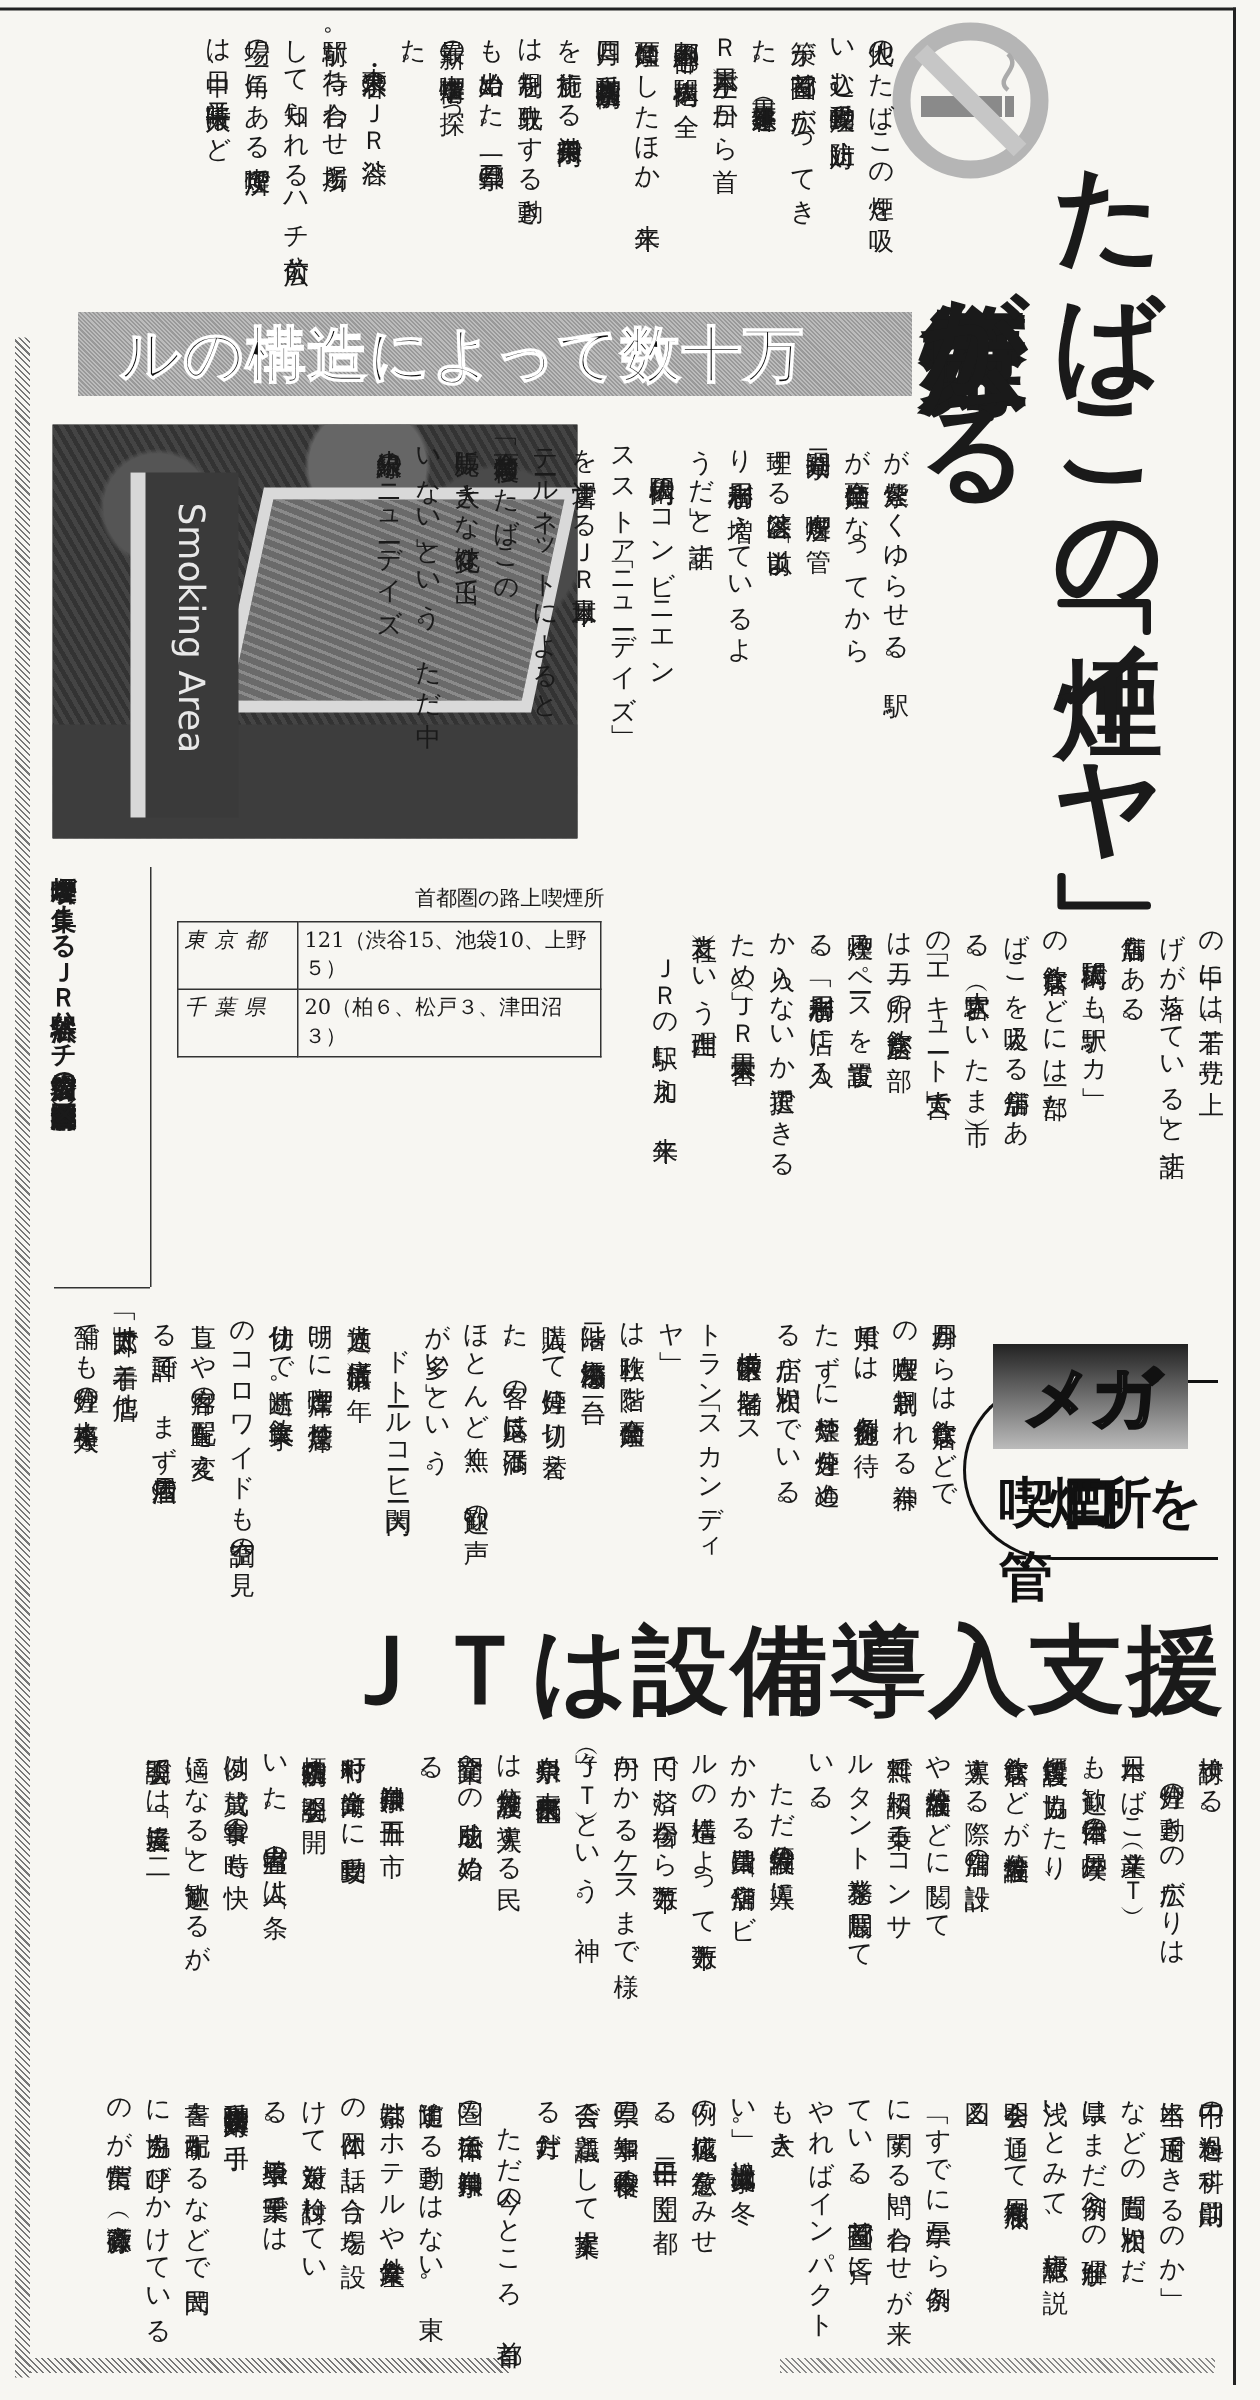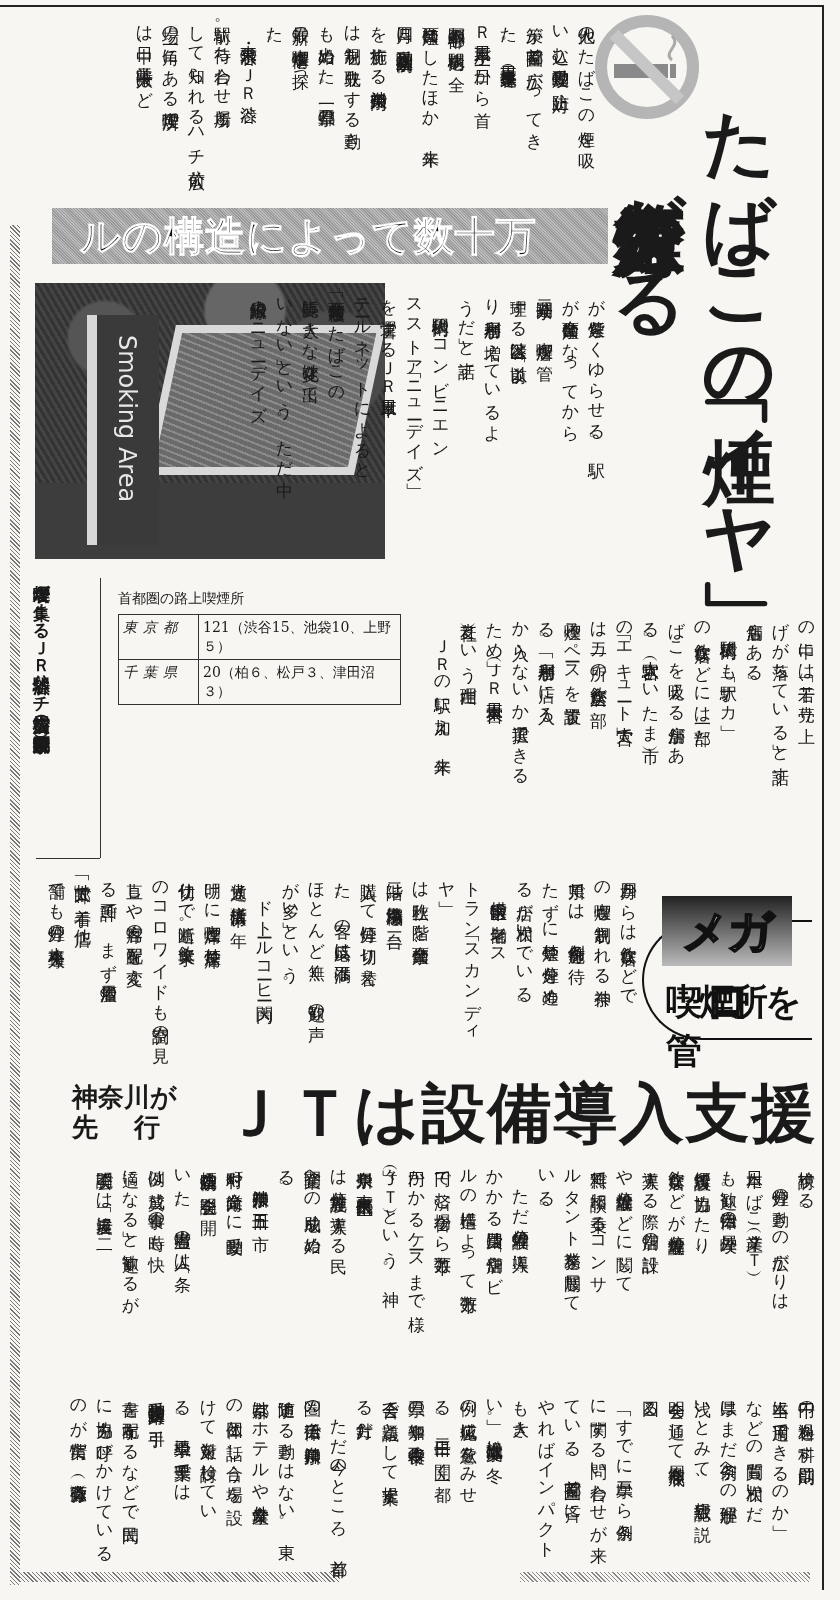--- a/index.html
+++ b/index.html
@@ -44,21 +44,21 @@
   .photo .booth { position: absolute; left: 125px; top: 42px; width: 210px; height: 150px; border: 8px solid #d9d9d9;
     background: repeating-linear-gradient(20deg, #8a8a8a 0 2px, #6a6a6a 2px 6px); transform: skewX(-12deg); }
   .photo .ground { position: absolute; left: 0; top: 200px; width: 350px; height: 76px; background: #3d3d3d; }
 
   .caption { position: absolute; left: 28px; top: 572px; writing-mode: vertical-rl; text-orientation: upright;
     font-family: "DejaVu Sans", sans-serif; font-size: 17px; line-height: 28px; font-weight: bold; }
   .cap-rule { position: absolute; left: 100px; top: 578px; width: 1px; height: 280px; background: #333; }
   .cap-rule-b { position: absolute; left: 36px; top: 858px; width: 64px; height: 1px; background: #333; }
 
   .table-box { position: absolute; left: 118px; top: 590px; width: 285px; }
-  .table-title { text-align: left; font-family: "DejaVu Sans", sans-serif; font-size: 14px; margin-bottom: 6px; }
+  .table-title { text-align: right; font-family: "DejaVu Sans", sans-serif; font-size: 14px; margin-bottom: 6px; }
   table { border-collapse: collapse; width: 283px; font-size: 14px; }
   td { border: 1px solid #333; padding: 3px 4px; vertical-align: top; line-height: 19px; }
   td.pref { width: 80px; text-align: justify; letter-spacing: 6px; font-style: italic; }
   .note { font-size: 14px; line-height: 20px; margin-top: 5px; padding-left: 4px; }
 
   .megalo { position: absolute; left: 642px; top: 890px; width: 170px; height: 140px; }
   .megalo .frame { position: absolute; left: 0; top: 30px; width: 170px; height: 120px; border: 2px solid #111; border-right: none; border-radius: 60px 0 0 60px; }
   .megalo .mg { position: absolute; left: 20px; top: 6px; width: 130px; height: 70px;
     background: linear-gradient(#222, #bbb); color: #fff; font-family: "DejaVu Sans", sans-serif; font-weight: bold;
     font-size: 46px; line-height: 70px; text-align: center; -webkit-text-stroke: 2px #111; letter-spacing: -2px; }
@@ -130,22 +130,18 @@
   <div class="vcol" id="block3" style="left:400px; top:610px; height:250px; width:420px;"><span style="display: block;">の中には「若干、売り上</span><span style="display: block;">げが落ちている」と話す</span><span style="display: block;">店舗もある。</span><span style="display: block;">　駅構内でも「駅ナカ」</span><span style="display: block;">の飲食店などには一部た</span><span style="display: block;">ばこを吸える店舗があ</span><span style="display: block;">る。大宮駅（さいたま市）</span><span style="display: block;">の「エキュート大宮」で</span><span style="display: block;">は二カ所の飲食店が一部</span><span style="display: block;">喫煙スペースを設置す</span><span style="display: block;">る。「利用者が店に入る</span><span style="display: block;">か入らないか選択できる</span><span style="display: block;">ため」（ＪＲ東日本大宮</span><span style="display: block;">支社）という理由だ。</span><span style="display: block;">　ＪＲの駅に加え、来年</span></div>
 
   <div class="megalo">
     <div class="frame"></div>
     <div class="mg">メガロ</div>
     <div class="rp">喫煙所を管</div>
   </div>
 
   <div class="vcol" id="block4" style="left:30px; top:870px; height:178px; width:612px;"><span style="display: block;">四月からは飲食店などで</span><span style="display: block;">の喫煙も規制される神奈</span><span style="display: block;">川県では、条例施行を待</span><span style="display: block;">たずに禁煙や分煙を進め</span><span style="display: block;">る店が相次いでいる。</span><span style="display: block;">　横浜市中区の老舗レス</span><span style="display: block;">トラン「スカンディヤ」</span><span style="display: block;">は昨秋、一階を全面禁煙、</span><span style="display: block;">二階は空気清浄機を三台</span><span style="display: block;">購入して分煙に切り替え</span><span style="display: block;">た。客の反応は「不満は</span><span style="display: block;">ほとんど無く、歓迎の声</span><span style="display: block;">が多い」という。</span><span style="display: block;">　ドトールコーヒー関内</span><span style="display: block;">大通り店（横浜市）は年</span><span style="display: block;">明けに喫煙席と禁煙席を</span><span style="display: block;">仕切りで遮断。飲食大手</span><span style="display: block;">のコロワイドも空調の見</span><span style="display: block;">直しや客席の配置を変え</span><span style="display: block;">る計画で、まず居酒屋の</span><span style="display: block;">「甘太郎」で着手、他店</span><span style="display: block;">舗でも分煙の本格導入を</span></div>
 
-  <div class="head2-small">
-    <div>神奈川が</div>
-    <div>先行</div>
-  </div>
   <div class="head2">ＪＴは設備導入支援</div>
 
   <div class="vcol" id="bottomUpper" style="left:30px; top:1158px; height:215px; width:790px;"><span style="display: block;">検討する。</span><span style="display: block;">　分煙の動きの広がりは</span><span style="display: block;">日本たばこ産業（ＪＴ）</span><span style="display: block;">も歓迎。自治体の屋外喫</span><span style="display: block;">煙所設置に協力したり、</span><span style="display: block;">飲食店などが分煙設備を</span><span style="display: block;">導入する際、店舗の設計</span><span style="display: block;">や分煙設備などに関して</span><span style="display: block;">無料で相談に乗るコンサ</span><span style="display: block;">ルタント業務を展開して</span><span style="display: block;">いる。</span><span style="display: block;">　ただ分煙設備の導入に</span><span style="display: block;">かかる費用は「店舗やビ</span><span style="display: block;">ルの構造によって数十万</span><span style="display: block;">円で済む場合から数千万</span><span style="display: block;">円かかるケースまで様</span><span style="display: block;">々」（ＪＴ）という。神</span><span style="display: block;">奈川県や東京都千代田区</span><span style="display: block;">は分煙施設を導入する民</span><span style="display: block;">間企業への助成を始め</span><span style="display: block;">る。</span><span style="display: block;">　神奈川県は十五日、市</span><span style="display: block;">町村や企業向けに受動喫</span><span style="display: block;">煙防止条例の説明会を開</span><span style="display: block;">いた。出席者の一人は「条</span><span style="display: block;">例は賛成。食事の時も快</span><span style="display: block;">適になる」と歓迎するが、</span><span style="display: block;">説明会では「違反者に二</span></div>
 
   <div class="vcol" id="bottomLower" style="left:30px; top:1388px; height:180px; width:790px;"><span style="display: block;">千円の過料を科す罰則は</span><span style="display: block;">本当に適用できるのか」</span><span style="display: block;">などの質問も相次いだ。</span><span style="display: block;">県はまだ条例への理解が</span><span style="display: block;">浅いとみて、広報誌や説</span><span style="display: block;">明会を通じて周知徹底を</span><span style="display: block;">図る。</span><span style="display: block;">　「すでに三県から条例</span><span style="display: block;">に関する問い合わせが来</span><span style="display: block;">ている。首都圏で一斉に</span><span style="display: block;">やればインパクトも大き</span><span style="display: block;">い」。松沢成文知事は冬</span><span style="display: block;">例の広域化に意欲をみせ</span><span style="display: block;">る。二十三日に開く一都</span><span style="display: block;">三県の知事や政令市長の</span><span style="display: block;">会合で議題として提案す</span><span style="display: block;">る方針だ。</span><span style="display: block;">　ただ今のところ、首都</span><span style="display: block;">圏の自治体で神奈川県に</span><span style="display: block;">追随する動きはない。東</span><span style="display: block;">京都はホテルや外食産業</span><span style="display: block;">の団体と話し合う場を設</span><span style="display: block;">けて対策を検討してい</span><span style="display: block;">る。埼玉県や千葉県では</span><span style="display: block;">受動喫煙防止対策の手引</span><span style="display: block;">書を配布するなどで民間</span><span style="display: block;">に協力を呼びかけている</span><span style="display: block;">のが実情だ。（斉藤徹弥）</span></div>
 </div>
 
 </body></html>

